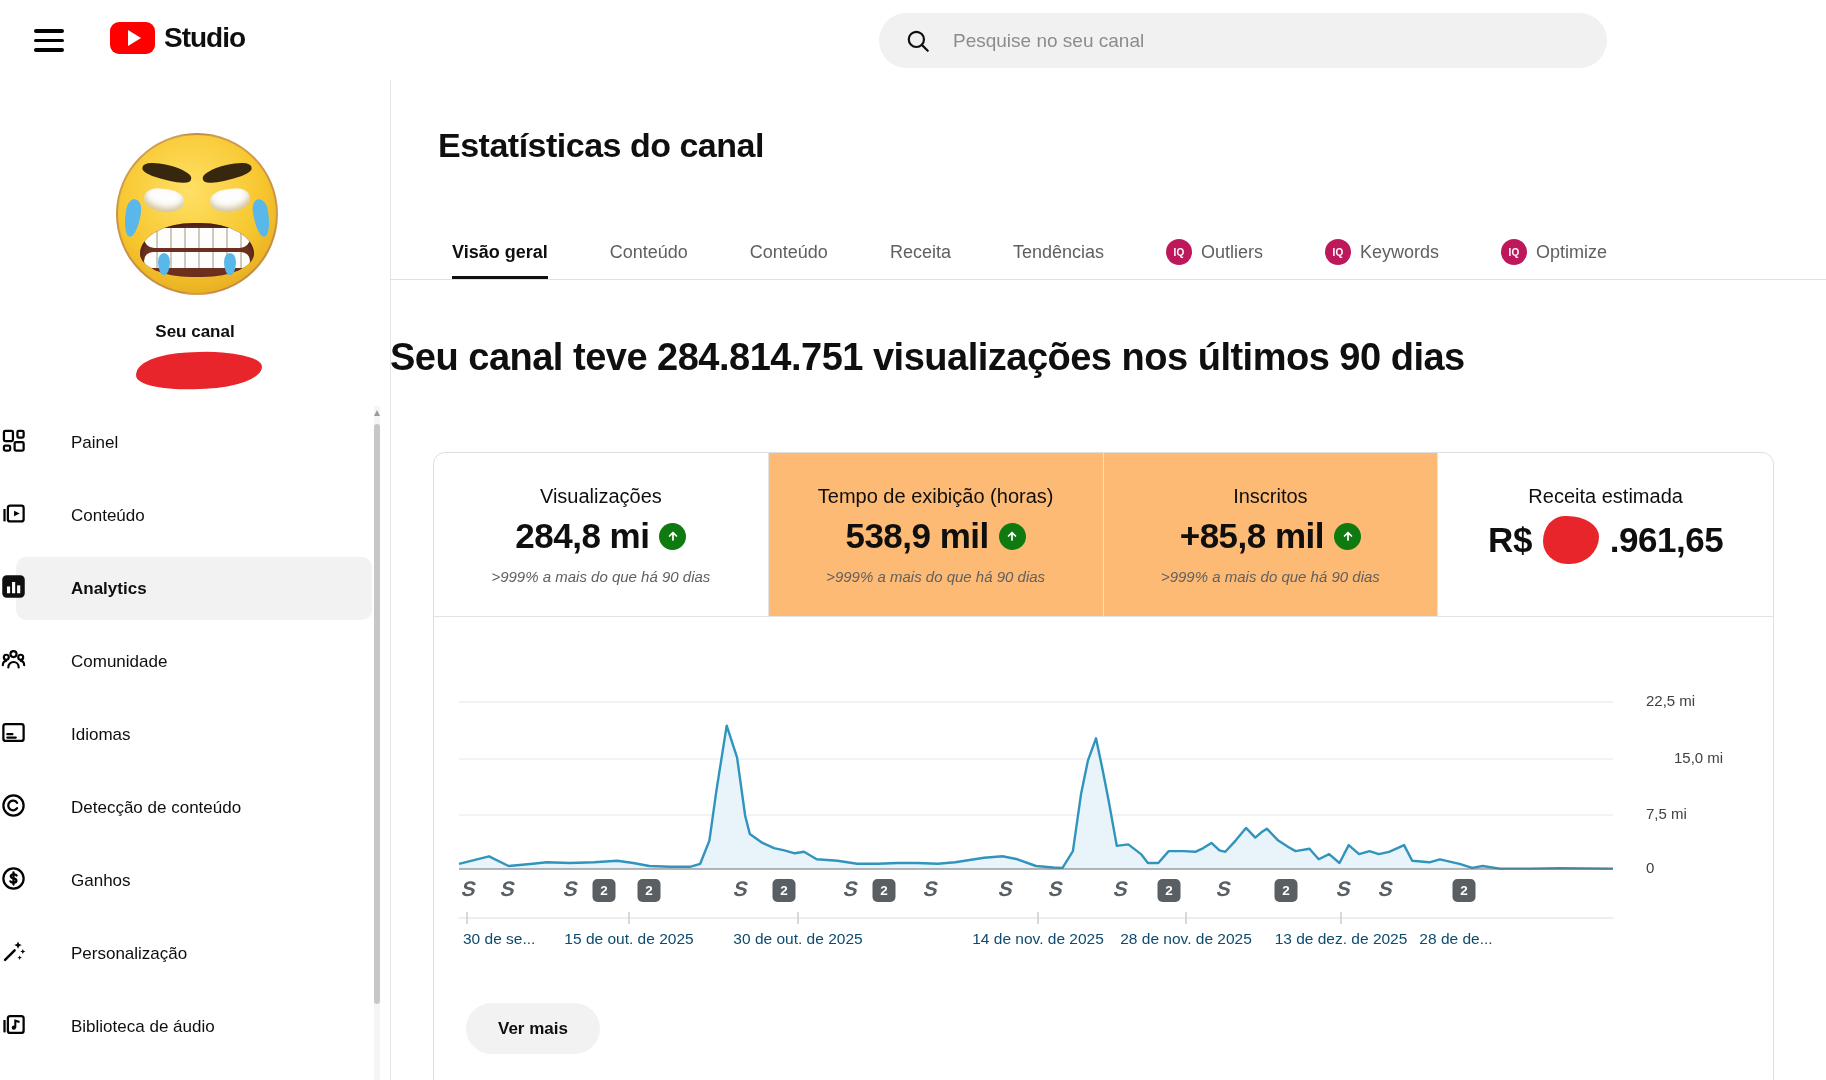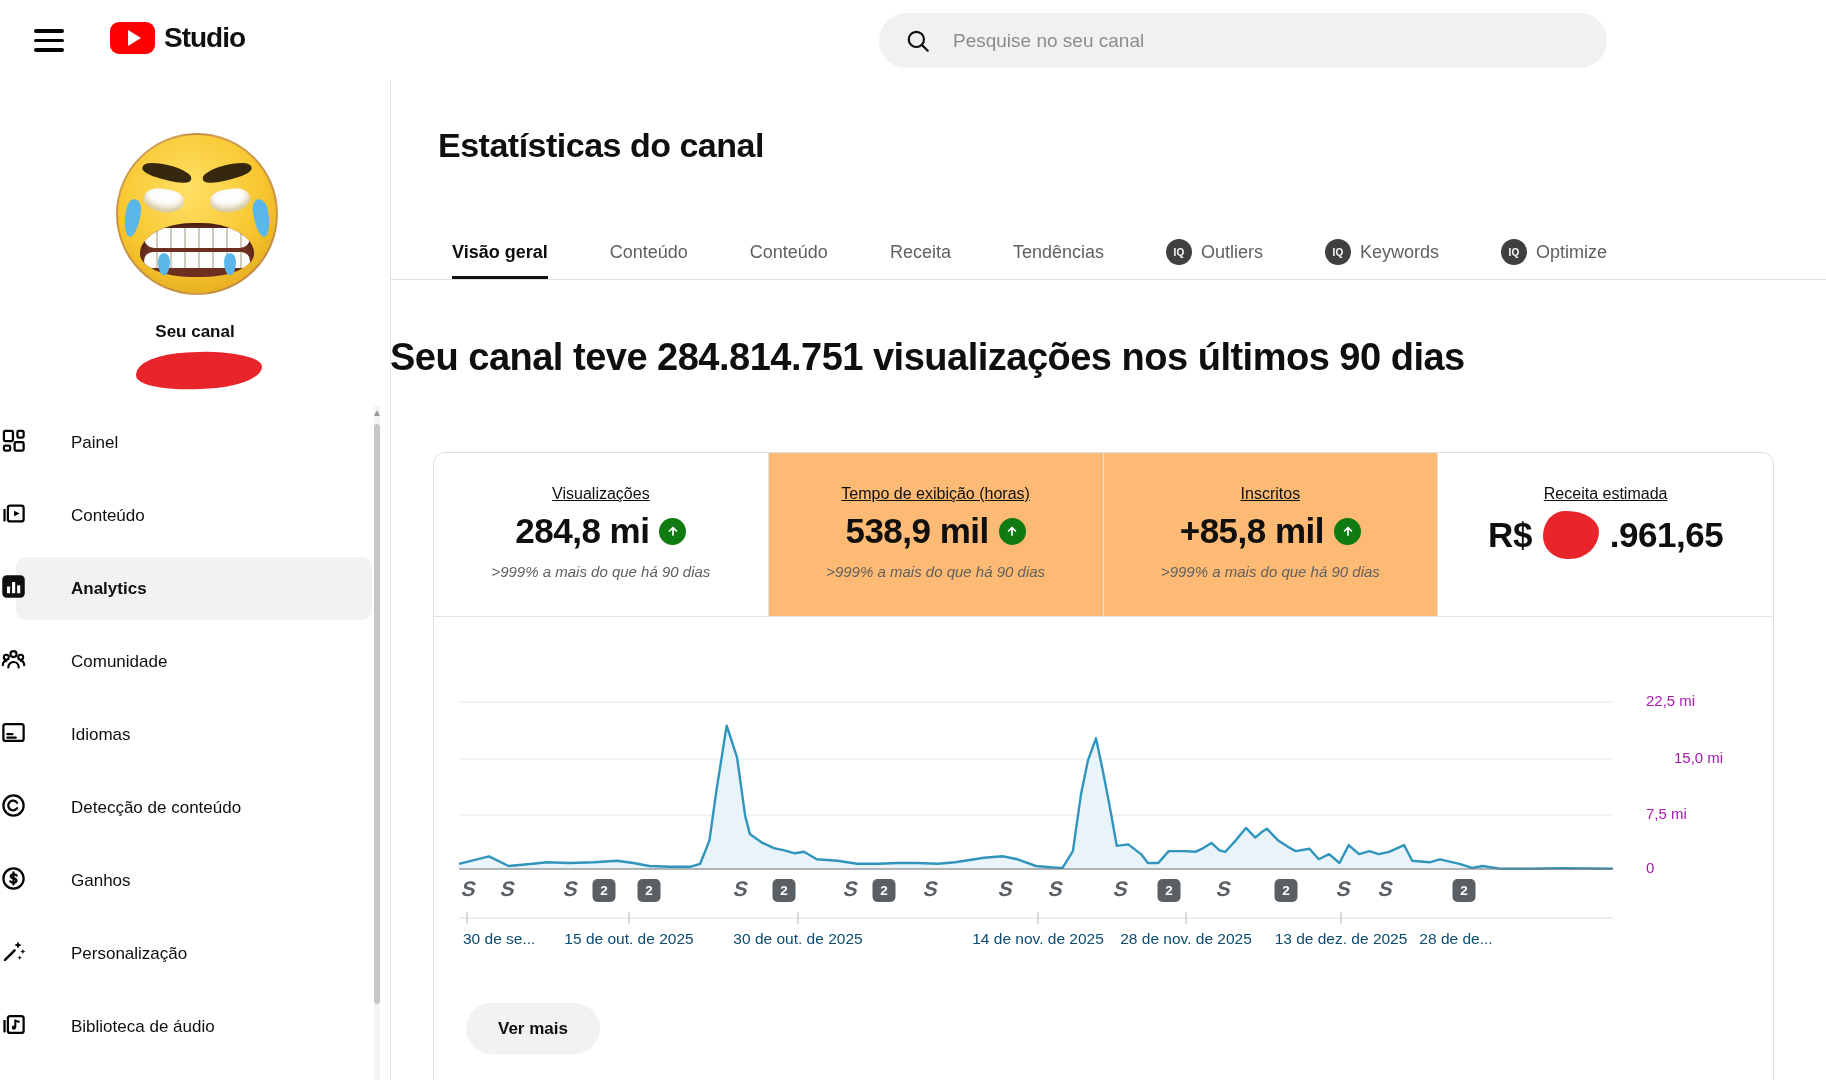--- a/index.html
+++ b/index.html
@@ -46,39 +46,39 @@
   .nav-icon{width:27px;height:27px;color:#030303;}
   .sb-track{position:absolute;left:374px;top:326px;width:6px;height:674px;background:#f5f5f5;}
   .sb-thumb{position:absolute;left:374px;top:344px;width:6px;height:580px;background:#c7c7c7;border-radius:3px;}
   .sb-arrow{position:absolute;left:374px;top:330px;width:0;height:0;border-left:3.5px solid transparent;border-right:3.5px solid transparent;border-bottom:6px solid #9a9a9a;}
   
   .page-title{position:absolute;left:438px;top:126px;font-size:34px;font-weight:700;letter-spacing:-.5px;}
   .tabs{position:absolute;left:452px;top:225px;height:54px;display:flex;gap:62px;align-items:flex-start;}
   .tab{display:flex;align-items:center;gap:9px;font-size:18px;color:#606060;height:54px;cursor:pointer;position:relative;white-space:nowrap;}
   .tab.active{color:#0f0f0f;font-weight:700;}
   .tab.active::after{content:"";position:absolute;left:0;right:0;bottom:0;height:3px;background:#0f0f0f;}
-  .iq{width:26px;height:26px;border-radius:50%;background:#404040;color:#fff;font-size:10px;font-weight:700;display:flex;align-items:center;justify-content:center;letter-spacing:.3px;}
+  .iq{width:26px;height:26px;border-radius:50%;background:#be185d;color:#fff;font-size:10px;font-weight:700;display:flex;align-items:center;justify-content:center;letter-spacing:.3px;}
   .tabs-border{position:absolute;left:390px;top:279px;width:1436px;height:1px;background:#e0e0e0;}
   .headline{position:absolute;left:390px;top:336px;width:1436px;font-size:38px;font-weight:700;letter-spacing:-.5px;}
   
   .card{position:absolute;left:433px;top:452px;width:1339px;height:640px;border:1px solid #dfdfdf;border-radius:12px;background:#fff;}
   .stats-row{position:absolute;left:0;top:0;width:100%;height:163px;display:grid;grid-template-columns:repeat(4,1fr);border-bottom:1px solid #e3e3e3;}
   .stat{text-align:center;padding-top:32px;cursor:pointer;}
   .stat:not(:last-child){border-right:1px solid #e3e3e3;}
   .stat.gray{background:#fdba74;}
   .stat:first-child{border-top-left-radius:12px;}
   .stat:last-child{border-top-right-radius:12px;}
-  .stat-label{font-size:16px;color:#0f0f0f;text-decoration:underline;}
+  .stat-label{font-size:20px;color:#0f0f0f;}
   .stat-value{margin-top:8px;font-size:35px;font-weight:700;letter-spacing:-.5px;display:flex;align-items:center;justify-content:center;gap:10px;}
   .delta{width:27px;height:27px;border-radius:50%;background:#0e7a10;display:flex;align-items:center;justify-content:center;}
   .stat-note{margin-top:12px;font-size:15px;font-style:italic;color:#606060;}
   .blob{display:inline-block;width:56px;height:48px;background:#e8252b;border-radius:40% 60% 55% 45%/55% 45% 60% 50%;vertical-align:-10px;margin:0 1px;}
   
   .chart-svg{position:absolute;left:0;top:163px;}
-  .ylab{position:absolute;left:1212px;font-size:15px;color:#a21caf;}
+  .ylab{position:absolute;left:1212px;font-size:15px;color:#404040;}
   .marker{position:absolute;top:424px;transform:translateX(-50%);display:flex;align-items:center;justify-content:center;cursor:pointer;}
   .marker.s{font-size:21px;font-weight:800;color:#595f63;transform:translateX(-50%) skewX(-12deg);}
   .marker.b2{width:23px;height:23px;background:#595f63;color:#fff;border-radius:5px;font-size:13.5px;font-weight:700;margin-top:2px;}
   .datelab{position:absolute;top:477px;font-size:15.5px;color:#0c4a6e;white-space:nowrap;}
   .datelab.center{transform:translateX(-50%);}
   .see-more{position:absolute;left:32px;top:550px;height:51px;padding:0 32px;border:none;border-radius:26px;background:#f2f2f2;font-size:17px;font-weight:600;color:#0f0f0f;font-family:"Liberation Sans",sans-serif;cursor:pointer;}
   .hidden-defs{position:absolute;width:0;height:0;overflow:hidden;}
 </style>
 </head>
 <body>

